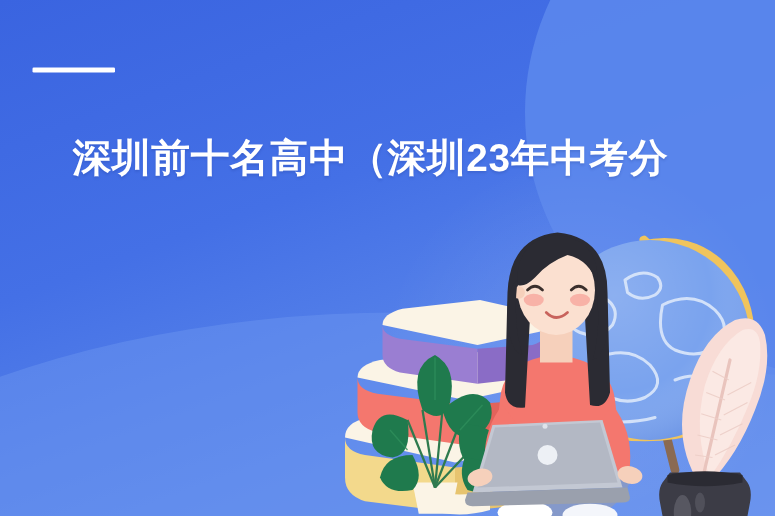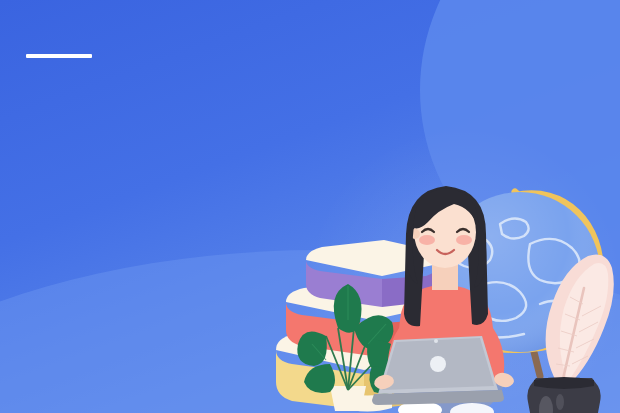--- a/index.html
+++ b/index.html
@@ -91,20 +91,21 @@
 <body>
 
 <div class="cover">
 
   <div class="blob-right"></div>
   <div class="blob-lower"></div>
   <div class="blob-glow"></div>
 
   <div class="rule"></div>
 
+  <div class="title">深圳前十名高中（深圳23年中考分</div>
 
   <div class="art">
     <svg width="352" height="245" viewBox="0 0 352 245" xmlns="http://www.w3.org/2000/svg">
 
       <g>
 
         <path d="M246 28 C296 16 336 56 332 110 C329 152 300 176 266 180" fill="none" stroke="#f0c45c" stroke-width="7" stroke-linecap="round"></path>
 
         <path d="M247 24 L262 38" stroke="#f0c45c" stroke-width="7" stroke-linecap="round"></path>
 

